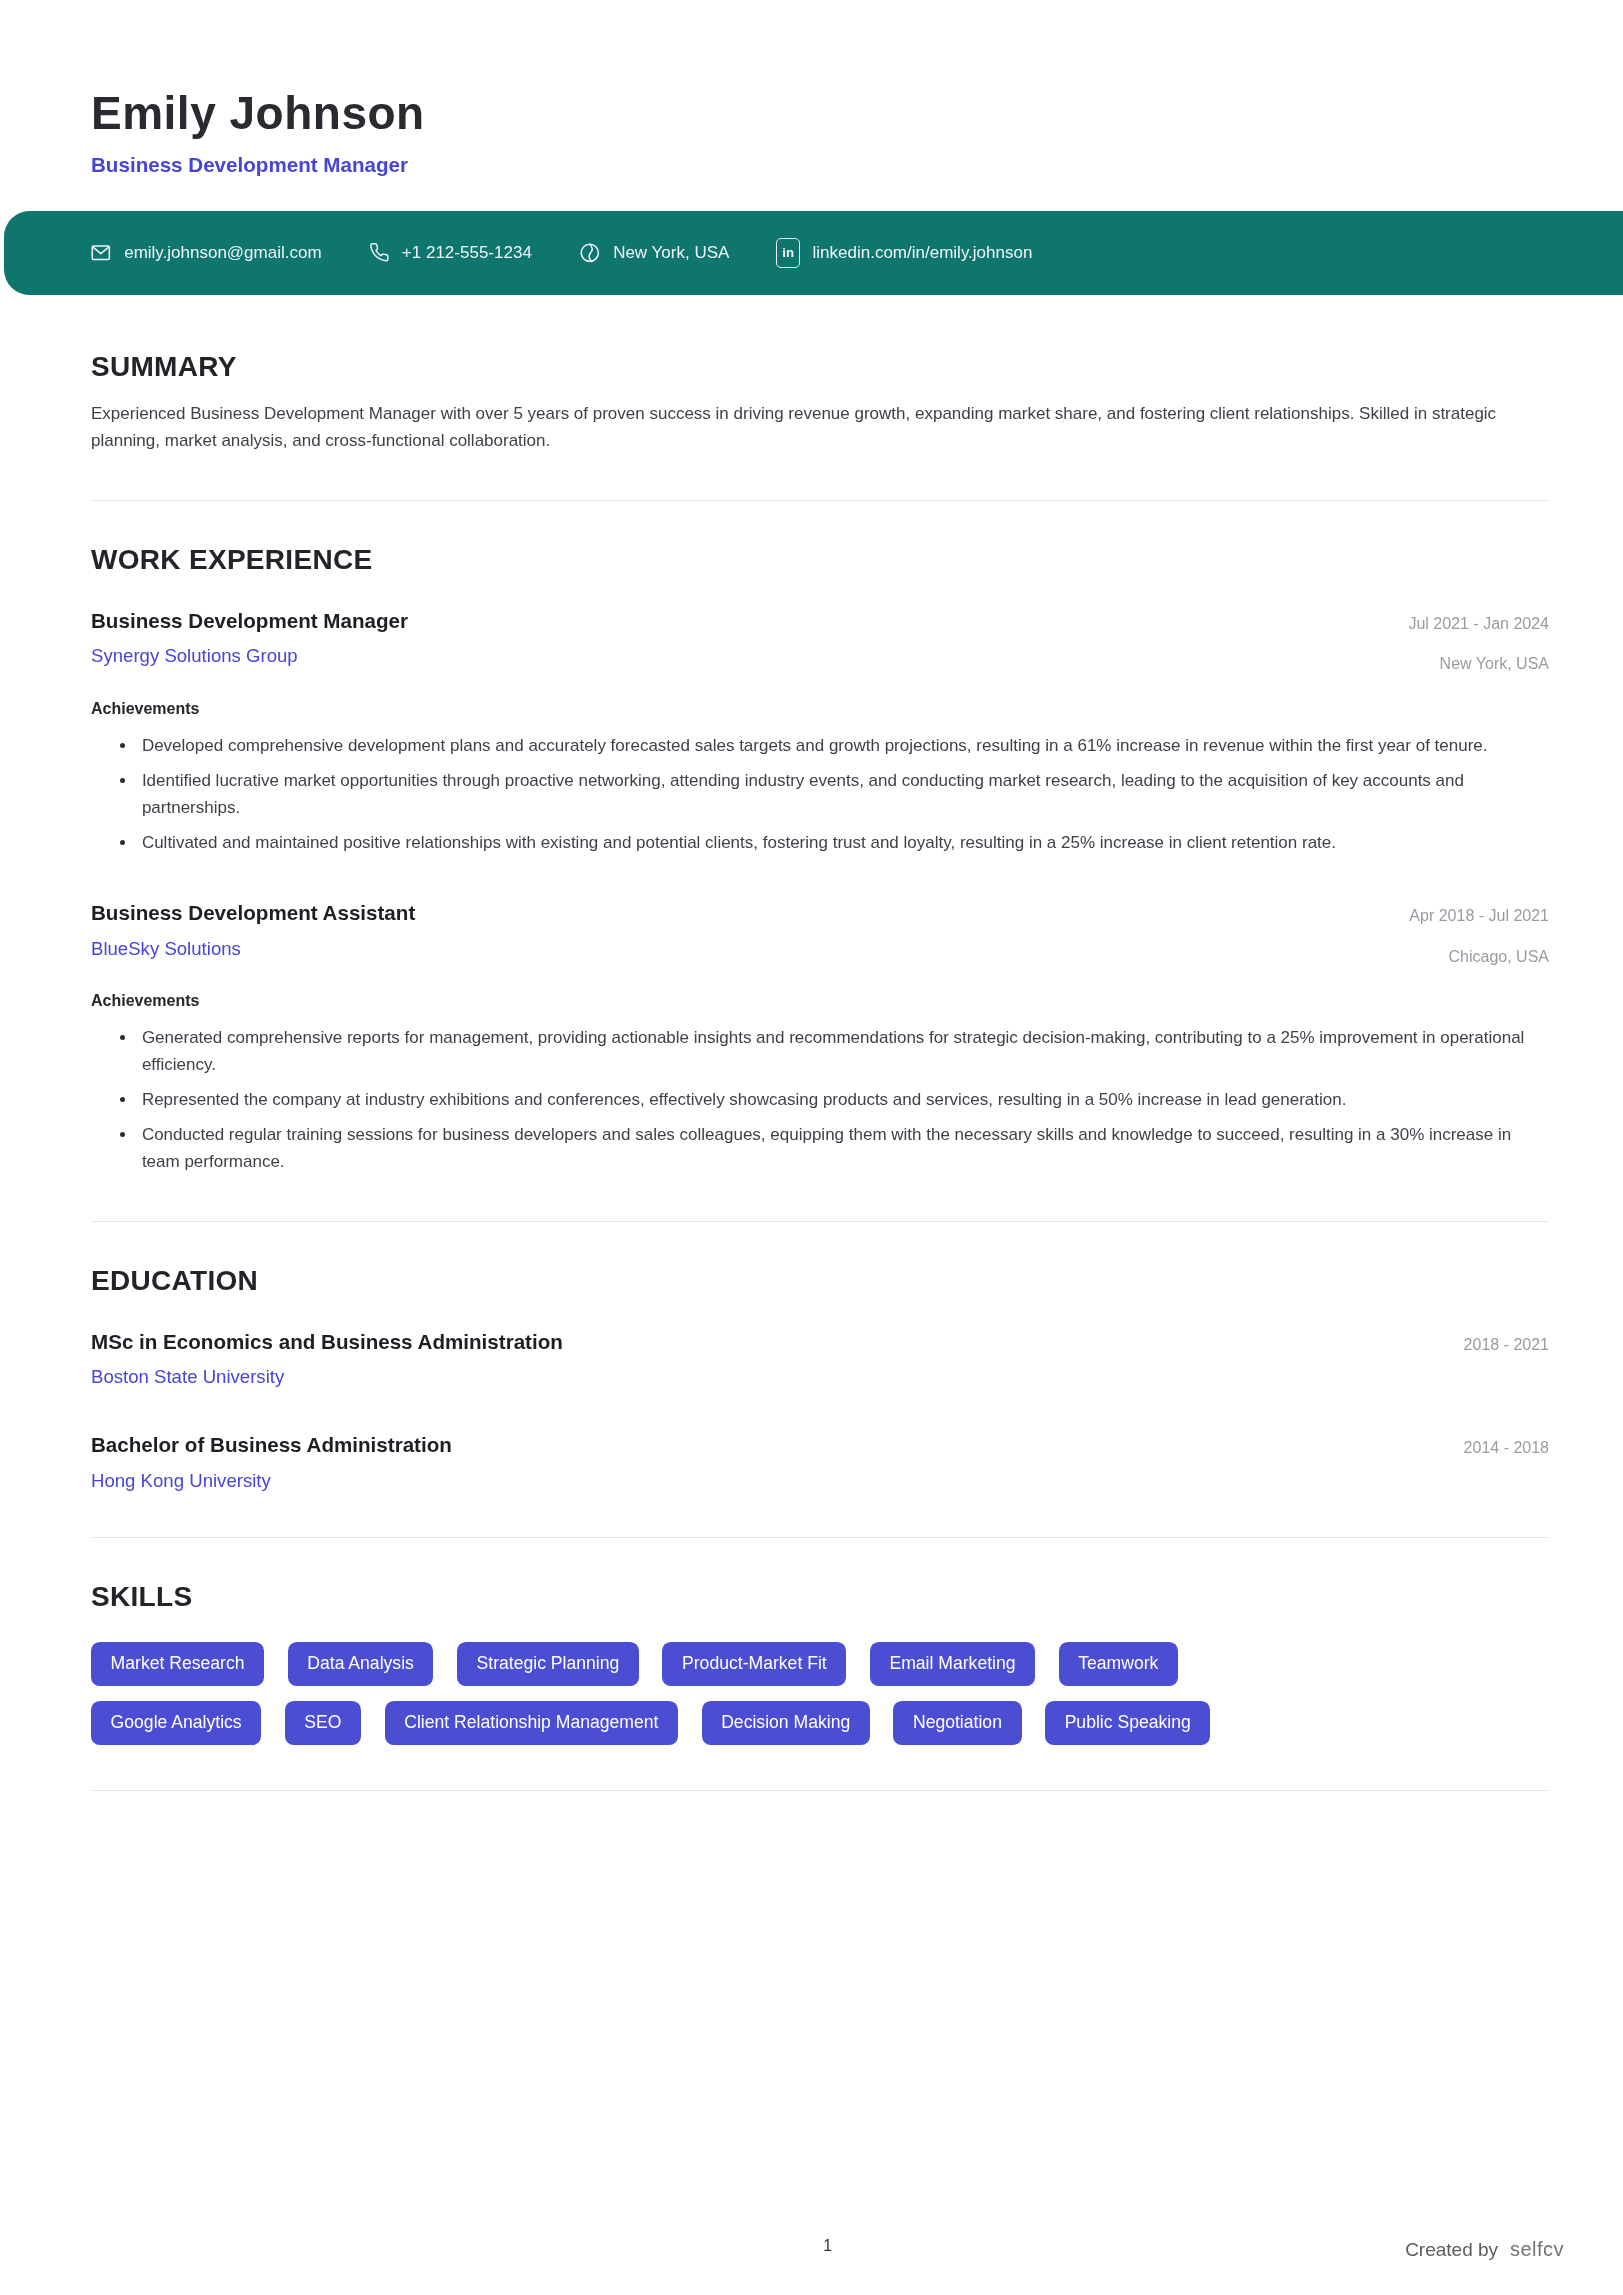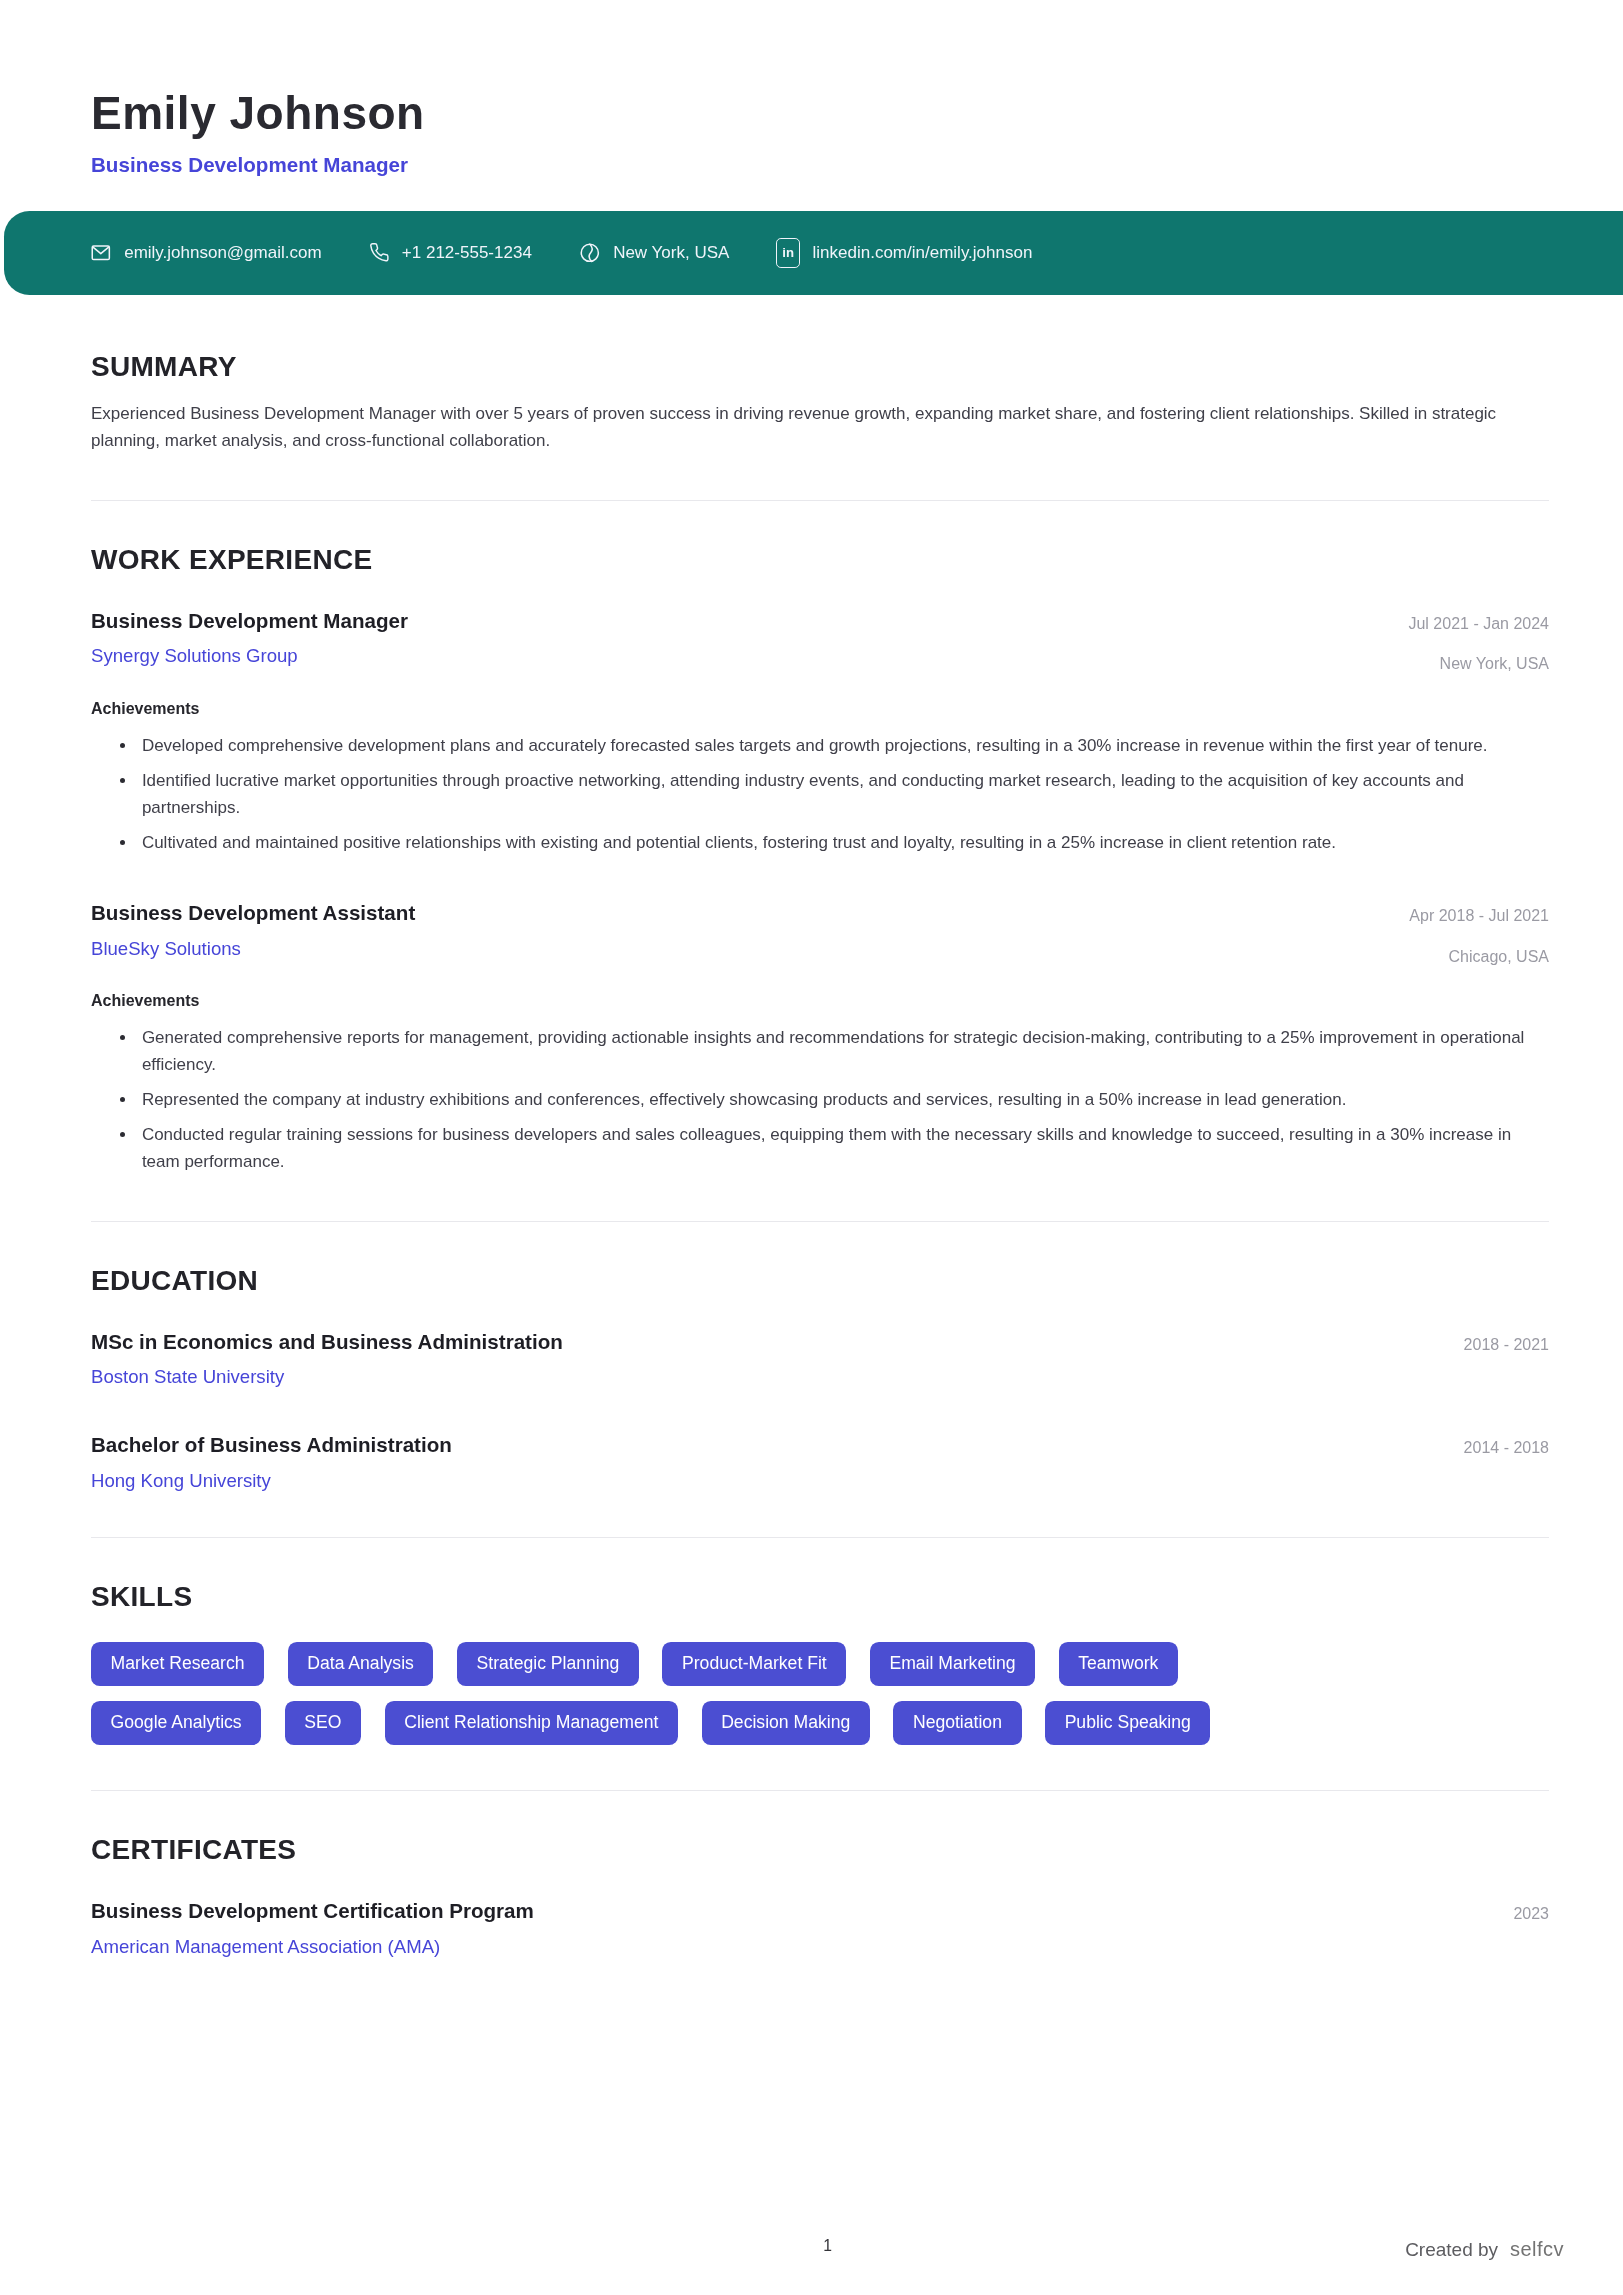--- a/index.html
+++ b/index.html
@@ -161,21 +161,21 @@
             <h3 class="entry-title">Business Development Manager</h3>
             <a class="entry-link" href="#">Synergy Solutions Group</a>
           </div>
           <div class="entry-meta">
             <span>Jul 2021 - Jan 2024</span>
             <span>New York, USA</span>
           </div>
         </div>
         <div class="ach-label">Achievements</div>
         <ul class="bullets">
-          <li>Developed comprehensive development plans and accurately forecasted sales targets and growth projections, resulting in a 30% increase in revenue within the first year of tenure.</li>
+          <li>Developed comprehensive development plans and accurately forecasted sales targets and growth projections, resulting in a 61% increase in revenue within the first year of tenure.</li>
           <li>Identified lucrative market opportunities through proactive networking, attending industry events, and conducting market research, leading to the acquisition of key accounts and partnerships.</li>
           <li>Cultivated and maintained positive relationships with existing and potential clients, fostering trust and loyalty, resulting in a 25% increase in client retention rate.</li>
         </ul>
       </article>
 
       <article class="entry">
         <div class="entry-head">
           <div>
             <h3 class="entry-title">Business Development Assistant</h3>
             <a class="entry-link" href="#">BlueSky Solutions</a>
@@ -243,34 +243,20 @@
           <span class="badge">Client Relationship Management</span>
           <span class="badge">Decision Making</span>
           <span class="badge">Negotiation</span>
           <span class="badge">Public Speaking</span>
         </div>
       </div>
     </section>
 
     <hr class="divider">
 
-    <section>
-      <h2 class="section-heading cert-heading">CERTIFICATES</h2>
-      <article class="entry">
-        <div class="entry-head">
-          <div>
-            <h3 class="entry-title">Business Development Certification Program</h3>
-            <a class="entry-link" href="#">American Management Association (AMA)</a>
-          </div>
-          <div class="entry-meta">
-            <span>2023</span>
-          </div>
-        </div>
-      </article>
-    </section>
 
   </main>
 
   <div class="footer">
     <span class="page-number">1</span>
     <span class="credit">
       <span class="credit-label">Created by</span>
       <span class="credit-brand">selfcv</span>
     </span>
   </div>

